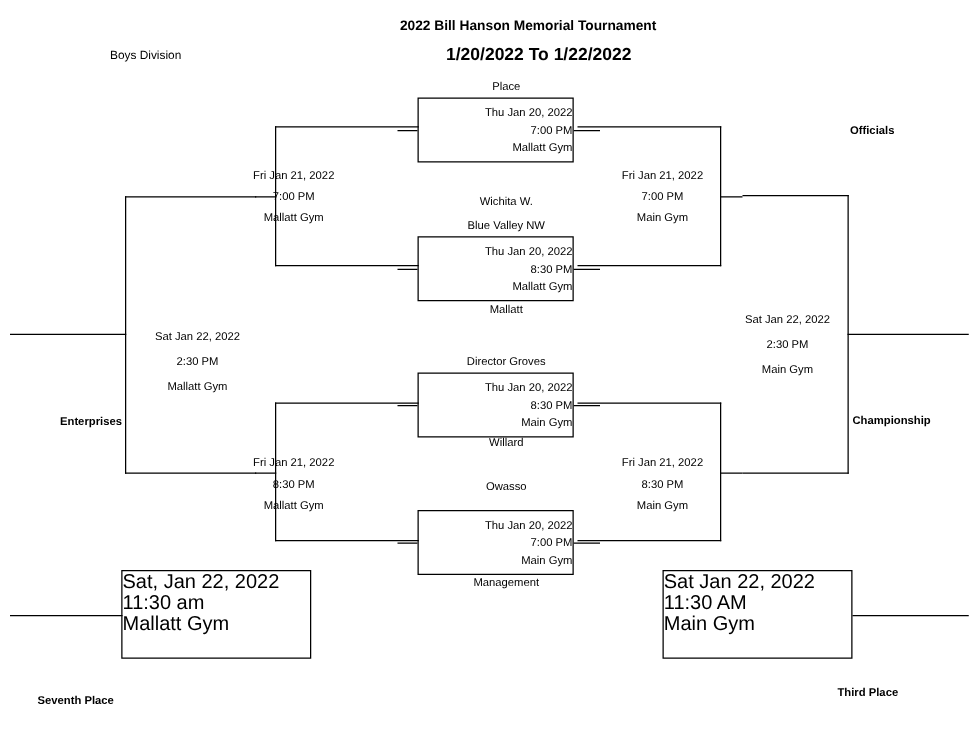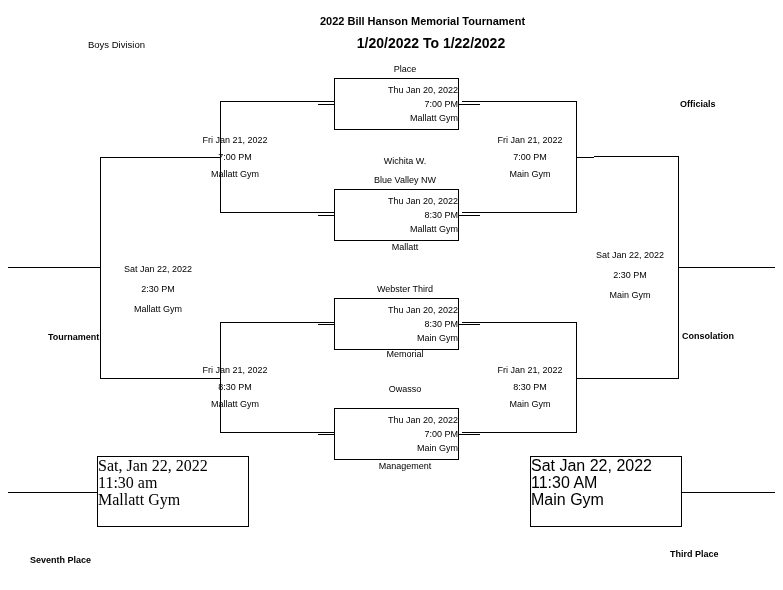--- a/index.html
+++ b/index.html
@@ -120,29 +120,29 @@
   <div class="teamlabel" style="left:330px; top:175px; width:150px;">Blue Valley NW</div>
   <div class="gamebox" style="left:334px; top:189px; width:125px; height:52px;">
     <div class="gb-inner">
       <div>Thu Jan 20, 2022</div>
       <div>8:30 PM</div>
       <div>Mallatt Gym</div>
     </div>
   </div>
   <div class="teamlabel" style="left:330px; top:242px; width:150px;">Mallatt</div>
 
-  <div class="teamlabel" style="left:330px; top:284px; width:150px;">Webster Third</div>
+  <div class="teamlabel" style="left:330px; top:284px; width:150px;">Director Groves</div>
   <div class="gamebox" style="left:334px; top:298px; width:125px; height:52px;">
     <div class="gb-inner">
       <div>Thu Jan 20, 2022</div>
       <div>8:30 PM</div>
       <div>Main Gym</div>
     </div>
   </div>
-  <div class="teamlabel" style="left:330px; top:349px; width:150px;">Memorial</div>
+  <div class="teamlabel" style="left:330px; top:349px; width:150px;">Willard</div>
 
   <div class="teamlabel" style="left:330px; top:384px; width:150px;text-align:center;">Owasso</div>
   <div class="gamebox" style="left:334px; top:408px; width:125px; height:52px;">
     <div class="gb-inner">
       <div>Thu Jan 20, 2022</div>
       <div>7:00 PM</div>
       <div>Main Gym</div>
     </div>
   </div>
   <div class="teamlabel" style="left:330px; top:461px; width:150px;">Management</div>
@@ -193,40 +193,40 @@
   <div class="blockinfo" style="left:470px; top:362px; width:120px;">
     <div>Fri Jan 21, 2022</div>
     <div>8:30 PM</div>
     <div>Main Gym</div>
   </div>
 
   <div class="hline" style="left:100px; top:157px; width:105px;"></div>
   <div class="hline" style="left:100px; top:378px; width:105px;"></div>
   <div class="vline" style="left:100px; top:157px; height:222px;"></div>
   <div class="hline" style="left:8px; top:267px; width:93px;"></div>
-  <div class="txt bold" style="left:48px; top:288px;">Tournament</div>
+  <div class="txt bold" style="left:48px; top:288px;">Enterprises</div>
   <div class="blockinfo" style="left:103px; top:259px; width:110px; line-height:20px;">
     <div>Sat Jan 22, 2022</div>
     <div>2:30 PM</div>
     <div>Mallatt Gym</div>
   </div>
 
   <div class="hline" style="left:594px; top:156px; width:85px;"></div>
   <div class="hline" style="left:594px; top:378px; width:85px;"></div>
   <div class="vline" style="left:678px; top:156px; height:223px;"></div>
   <div class="hline" style="left:678px; top:267px; width:97px;"></div>
-  <div class="txt bold" style="left:682px; top:287px;">Consolation</div>
+  <div class="txt bold" style="left:682px; top:287px;">Championship</div>
   <div class="blockinfo" style="left:575px; top:245px; width:110px; line-height:20px;">
     <div>Sat Jan 22, 2022</div>
     <div>2:30 PM</div>
     <div>Main Gym</div>
   </div>
 
   <div class="placebox" style="left:97px; top:456px; width:152px; height:71px;">
-    <div class="gb-inner" style="line-height:17px;font-family:Liberation Serif, serif;">
+    <div class="gb-inner" style="line-height:17px;">
       <div>Sat, Jan 22, 2022</div>
       <div>11:30 am</div>
       <div>Mallatt Gym</div>
     </div>
   </div>
   <div class="hline" style="left:8px; top:492px; width:90px;"></div>
   <div class="txt bold" style="left:30px; top:511px;">Seventh Place</div>
 
   <div class="placebox" style="left:530px; top:456px; width:152px; height:71px;">
     <div class="gb-inner" style="line-height:17px;">

